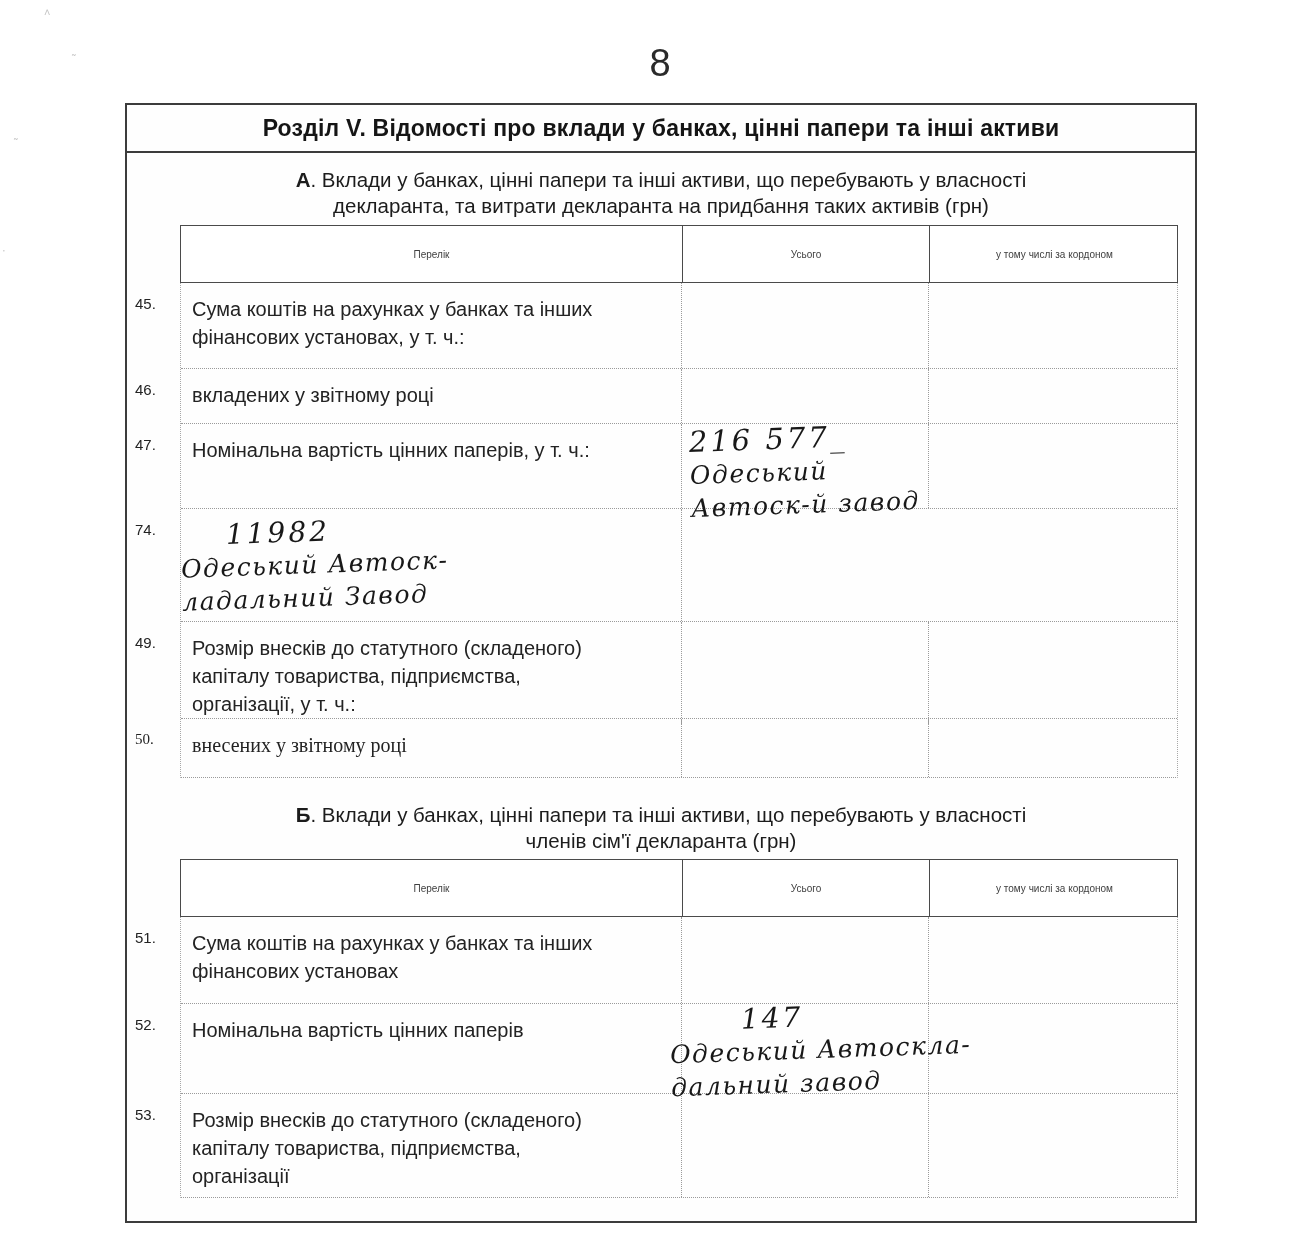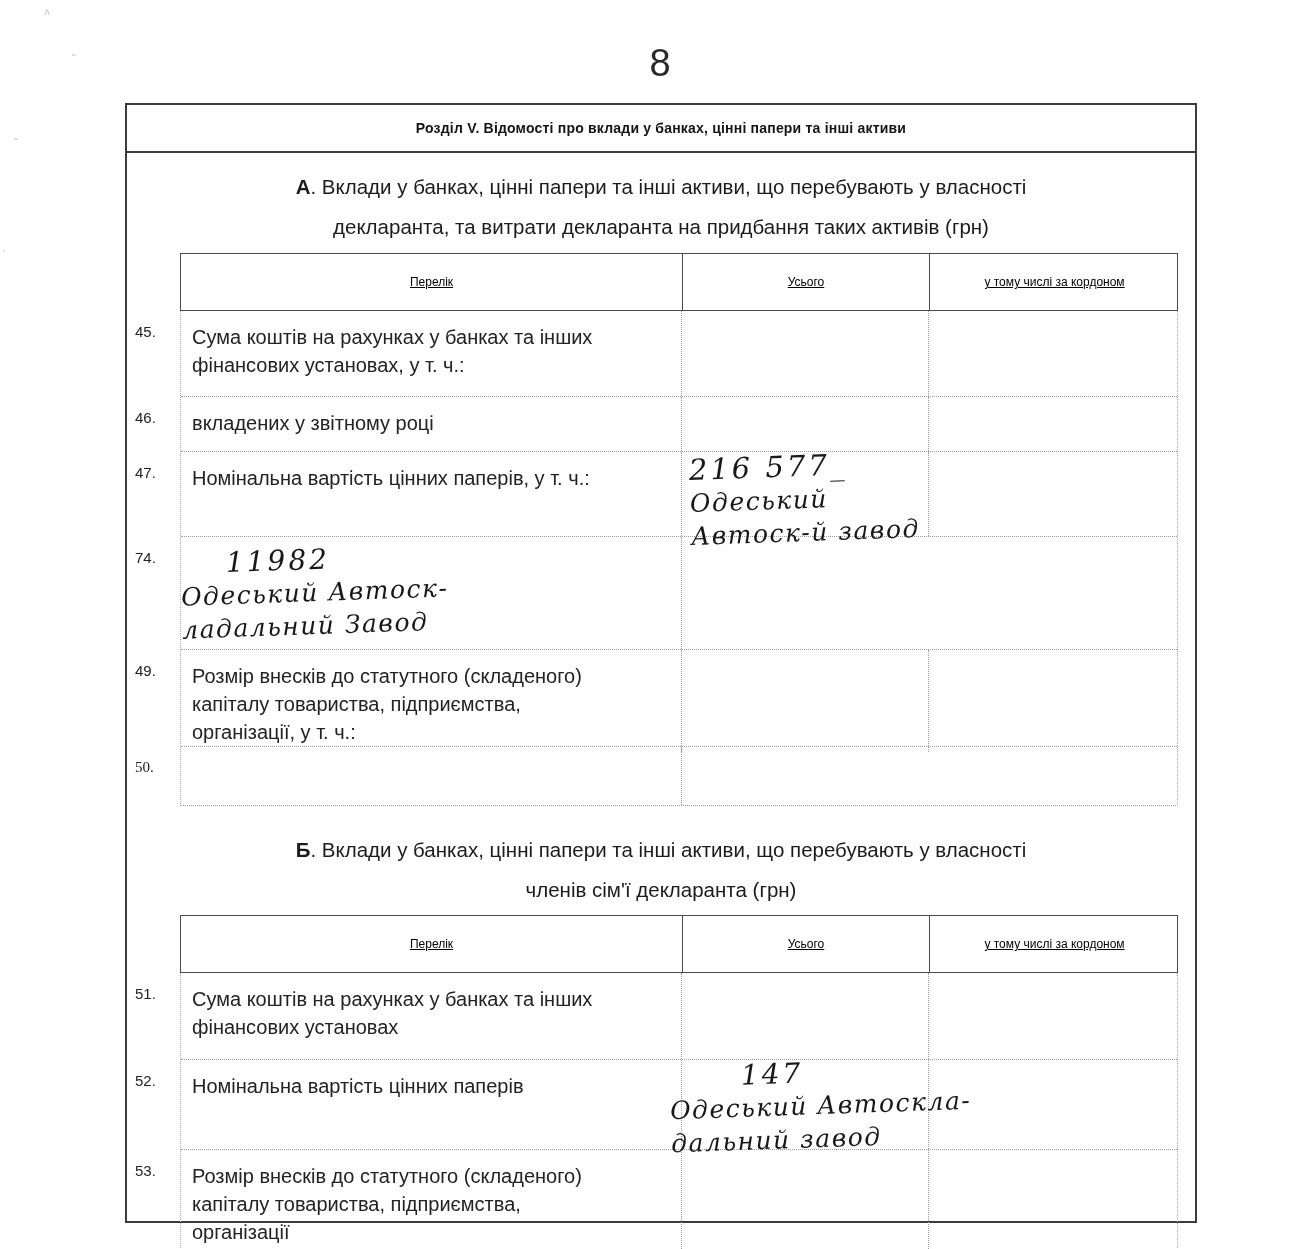--- a/index.html
+++ b/index.html
@@ -26,27 +26,27 @@
     position: absolute; left: 125px; top: 103px;
     width: 1072px; height: 1120px;
     border: 2px solid #3c3c3c;
     box-sizing: border-box;
     background: #fefefe;
   }
   .doc-title {
     height: 46px;
     border-bottom: 2px solid #3c3c3c;
     display: flex; align-items: center; justify-content: center;
-    font-weight: bold; font-size: 14px; color: #151515;
+    font-weight: bold; font-size: 23px; color: #151515;
     letter-spacing: 0.2px;
   }
   .subsection {
     margin-top: 14px;
     text-align: center;
-    font-size: 20.5px; line-height: 40px; color: #1c1c1c;
+    font-size: 20.5px; line-height: 26px; color: #1c1c1c;
   }
   .subsection .sec-letter { font-weight: bold; }
   .subsection .sec-rest { white-space: pre-line; }
 
   .tbl {
     position: relative;
     margin-left: 53px;
     width: 998px;
     box-sizing: border-box;
     font-size: 20px;
@@ -57,24 +57,23 @@
   .thead {
     display: grid;
     grid-template-columns: 502px 247px 249px;
     height: 58px;
     border: 1.5px solid #4a4a4a;
     box-sizing: border-box;
     background: #fff;
   }
   .th {
     display: flex; align-items: center; justify-content: center;
-    font-size: 12px; color: #000000;
+    font-size: 10px; color: #404040;
     border-right: 1.5px solid #4a4a4a;
     box-sizing: border-box;
-    text-decoration: underline;
   }
   .th:last-child { border-right: none; }
 
   .tbody {
     border-left: 1px dotted #a8a8a8;
     border-right: 1px dotted #a8a8a8;
     border-bottom: 1px dotted #9a9a9a;
     box-sizing: border-box;
   }
   .trow {
@@ -200,20 +199,21 @@
         <span class="rownum">49.</span>
         <div class="cell"><span class="label">Розмір внесків до статутного (складеного)
 капіталу товариства, підприємства,
 організації, у т. ч.:</span></div>
         <div class="cell"></div>
         <div class="cell"></div>
       </div>
 
       <div class="trow r50">
         <span class="rownum">50.</span>
+        <div class="cell"><span class="label">внесених у звітному році</span></div>
         <div class="cell"></div>
         <div class="cell"></div>
       </div>
 
     </div>
   </div>
 
   <div class="subsection" style="margin-top:24px;">
     <span class="sec-letter">Б</span><span class="sec-rest">. Вклади у банках, цінні папери та інші активи, що перебувають у власності
 членів сім'ї декларанта (грн)</span>

